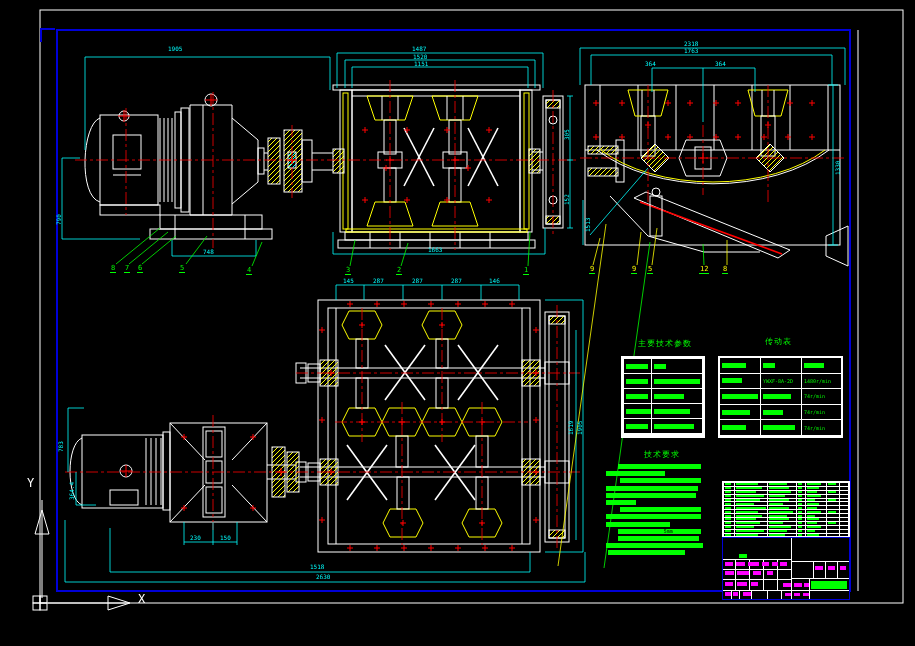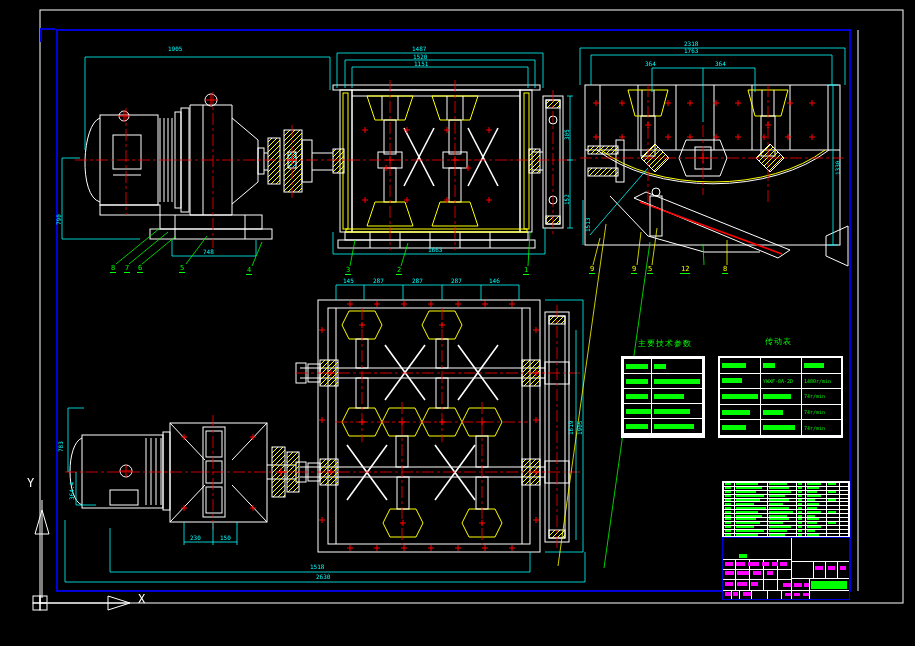--- a/index.html
+++ b/index.html
@@ -375,20 +375,40 @@
         <span class="gbar" style="width: 24px;"></span>
       </div>
       <div class="cell">
         <span class="gbar" style="width: 32px;"></span>
       </div>
       <div class="cell">
         <span class="gtxt">74r/min</span>
       </div>
     </div>
 
+<div id="tech">
+  <div class="hdr" style="position:static;margin:0 0 5px 38px">技术要求</div>
+  <div id="tech-lines">
+        <div class="tl" style="margin-left: 12px; width: 83px;"></div>
+        <div class="tl" style="margin-left: 0px; width: 59px;"></div>
+        <div class="tl" style="margin-left: 14px; width: 81px;"></div>
+        <div class="tl" style="margin-left: 0px; width: 92px;"></div>
+        <div class="tl" style="margin-left: 0px; width: 90px;"></div>
+        <div class="tl" style="margin-left: 0px; width: 30px;"></div>
+        <div class="tl" style="margin-left: 14px; width: 81px;"></div>
+        <div class="tl" style="margin-left: 0px; width: 95px;"></div>
+        <div class="tl" style="margin-left: 0px; width: 64px;"></div>
+        <div class="tl" style="margin-left: 12px; width: 83px;">
+          <span class="tl-label">5mm</span>
+        </div>
+        <div class="tl" style="margin-left: 12px; width: 81px;"></div>
+        <div class="tl" style="margin-left: 0px; width: 97px;"></div>
+        <div class="tl" style="margin-left: 2px; width: 77px;"></div>
+      </div>
+</div>
 
 <div id="bom" class="ctab">
       <div class="cell">
         <span class="gbar" style="width: 6px;"></span>
       </div>
       <div class="cell">
         <span class="gbar" style="width: 22px;"></span>
       </div>
       <div class="cell">
         <span class="gbar" style="width: 18px;"></span>
@@ -717,17 +737,17 @@
       <span class="co g" style="left: 124px; top: 264px;">7</span>
       <span class="co g" style="left: 137px; top: 264px;">6</span>
       <span class="co g" style="left: 179px; top: 264px;">5</span>
       <span class="co g" style="left: 246px; top: 266px;">4</span>
       <span class="co g" style="left: 345px; top: 266px;">3</span>
       <span class="co g" style="left: 396px; top: 266px;">2</span>
       <span class="co g" style="left: 523px; top: 266px;">1</span>
       <span class="co y" style="left: 589px; top: 265px;">9</span>
       <span class="co y" style="left: 631px; top: 265px;">9</span>
       <span class="co y" style="left: 647px; top: 265px;">5</span>
-      <span class="co y" style="left: 680px; top: 265px;">12</span>
+      <span class="co y" style="left: 699px; top: 265px;">12</span>
       <span class="co y" style="left: 722px; top: 265px;">8</span>
     </div>
 
 </div>
 
 </body></html>

